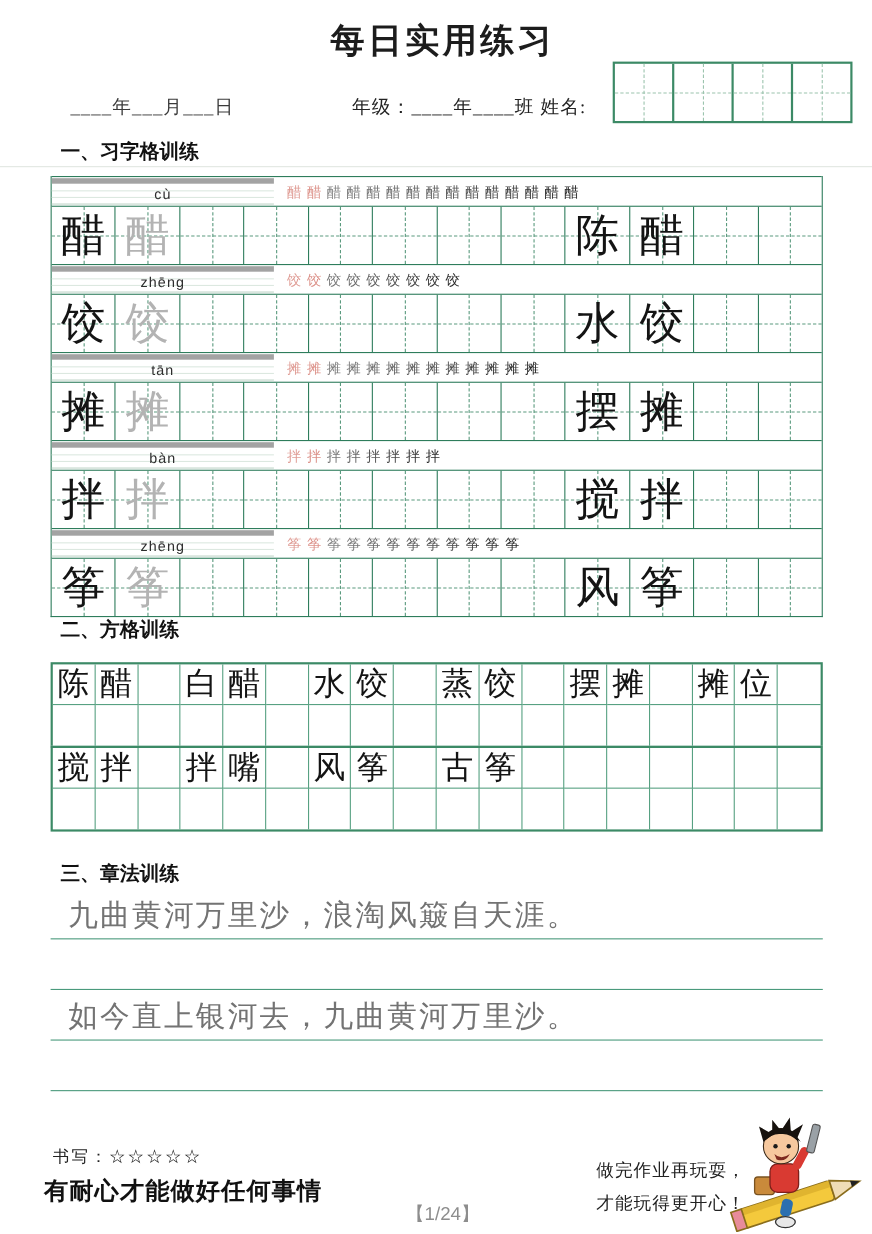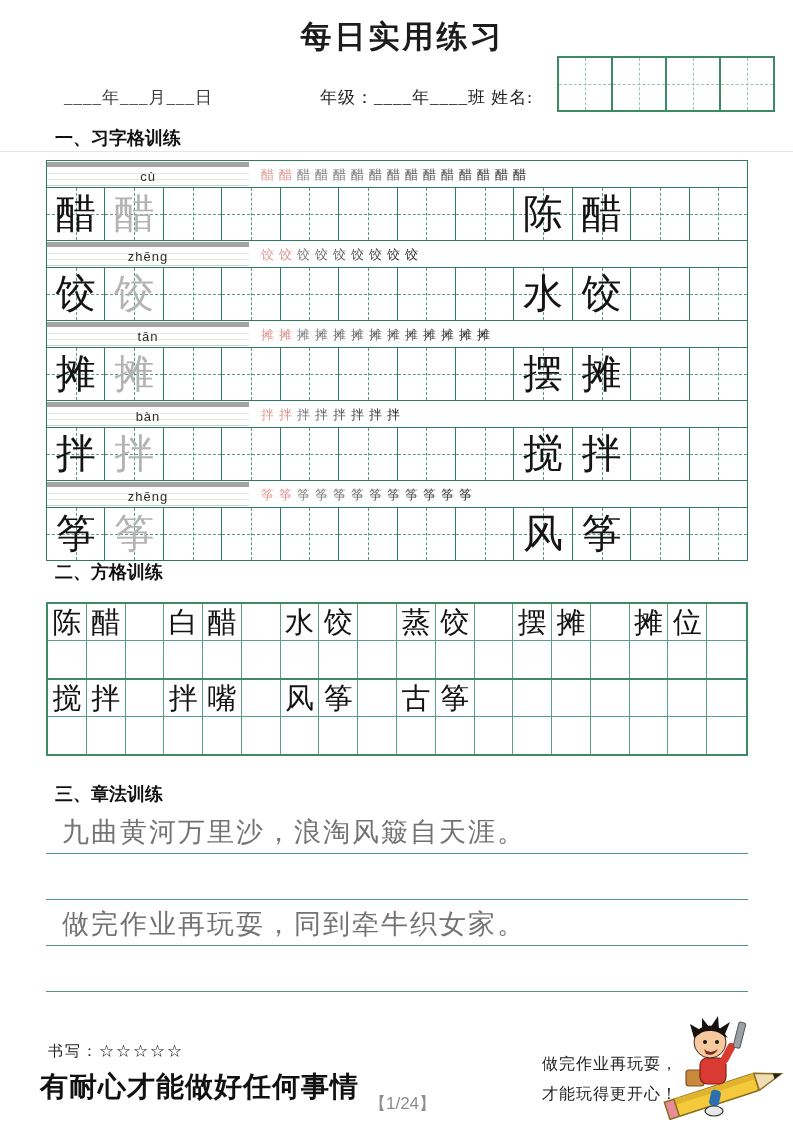--- a/index.html
+++ b/index.html
@@ -60,21 +60,21 @@
   .sq-char{font-size:29px;line-height:34px;color:#141414;}
 
   
   .ruled-lines{position:absolute;left:46px;top:808px;width:702px;}
   .ruled-line{height:46px;border-bottom:1px solid #4a9a7c;display:flex;align-items:flex-end;
               padding:0 0 3px 16px;box-sizing:border-box;}
   .rl-text{font-size:27px;color:#737373;letter-spacing:2px;}
 
   
   .rating{position:absolute;left:48px;top:1042px;font-size:15px;color:#222;letter-spacing:2px;}
-  .motto{position:absolute;left:40px;top:1068px;font-size:28px;font-weight:bold;color:#111;letter-spacing:1px;}
+  .motto{position:absolute;left:40px;top:1068px;font-size:22px;font-weight:bold;color:#111;letter-spacing:1px;}
   .watermark{position:absolute;left:50%;transform:translateX(-50%);top:1072px;
              font-size:17px;color:#9a9a9a;white-space:nowrap;}
   .page-num{position:absolute;left:50%;transform:translateX(-50%);top:1092px;
             font-size:17px;color:#8d8d8d;}
   .mascot-text{position:absolute;left:542px;font-size:16px;color:#222;letter-spacing:1px;text-align:center;}
   #mascot-t1{top:1054px;} #mascot-t2{top:1084px;}
   .mascot-svg{position:absolute;left:652px;top:1012px;}
 </style>
 </head>
 <body>
@@ -431,21 +431,21 @@
       </div>
     </div>
 
   <div class="section-title" id="sec3-title">三、章法训练</div>
   <div class="ruled-lines" id="ruled-lines">
       <div class="ruled-line">
         <span class="rl-text kai">九曲黄河万里沙，浪淘风簸自天涯。</span>
       </div>
       <div class="ruled-line"></div>
       <div class="ruled-line">
-        <span class="rl-text kai">做完作业再玩耍，同到牵牛织女家。</span>
+        <span class="rl-text kai">如今直上银河去，九曲黄河万里沙。</span>
       </div>
       <div class="ruled-line"></div>
     </div>
 
   <div class="rating kai">书写：☆☆☆☆☆</div>
   <div class="motto">有耐心才能做好任何事情</div>
   <div class="page-num">【1/24】</div>
   <div class="mascot-text kai" id="mascot-t1">做完作业再玩耍，</div>
   <div class="mascot-text kai" id="mascot-t2">才能玩得更开心！</div>
 

